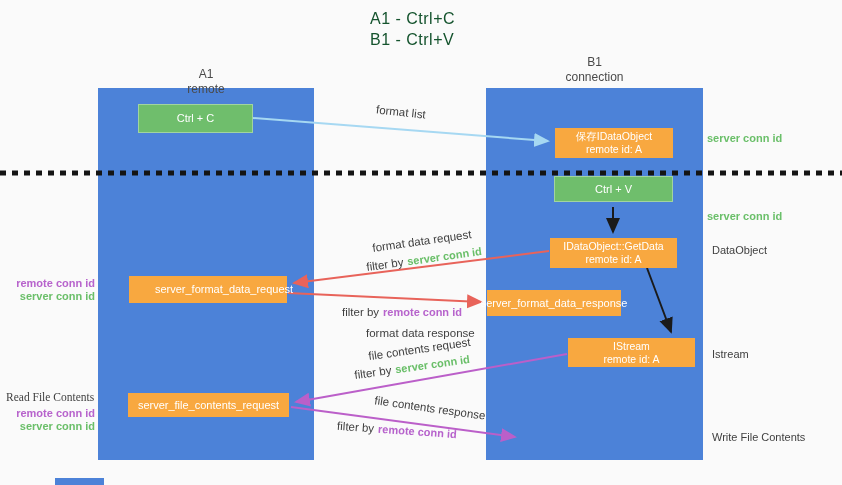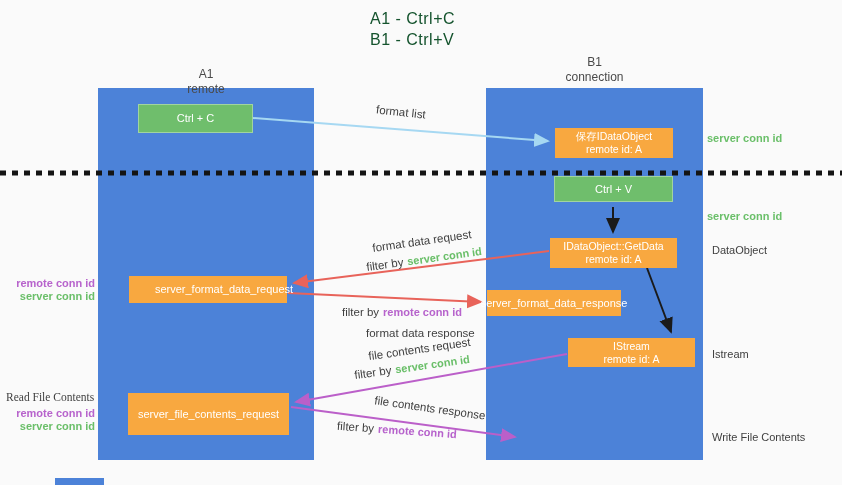--- a/index.html
+++ b/index.html
@@ -94,21 +94,21 @@
   <div class="node orange" style="left:129px;top:276px;width:158px;height:27px;padding-left:32px;">
     <span>server_format_data_request</span>
   </div>
   <div class="node orange" style="left:487px;top:290px;width:134px;height:26px;">
     <span>server_format_data_response</span>
   </div>
   <div class="node orange" style="left:568px;top:338px;width:127px;height:29px;">
     <span class="l2">IStream</span>
     <span class="l2">remote id: A</span>
   </div>
-  <div class="node orange" style="left:128px;top:393px;width:161px;height:42px;">
+  <div class="node orange" style="left:128px;top:393px;width:161px;height:24px;">
     <span>server_file_contents_request</span>
   </div>
 
   <div class="lbl rot-p6" style="left:376px;top:106px;">format list</div>
 
   <div class="lbl rot-n8" style="left:372px;top:235px;">format data request</div>
   <div class="lbl rot-n8 filter" style="left:366px;top:253px;">
     <span class="fb">filter by</span><span class="greenTxt">server conn id</span>
   </div>
 

